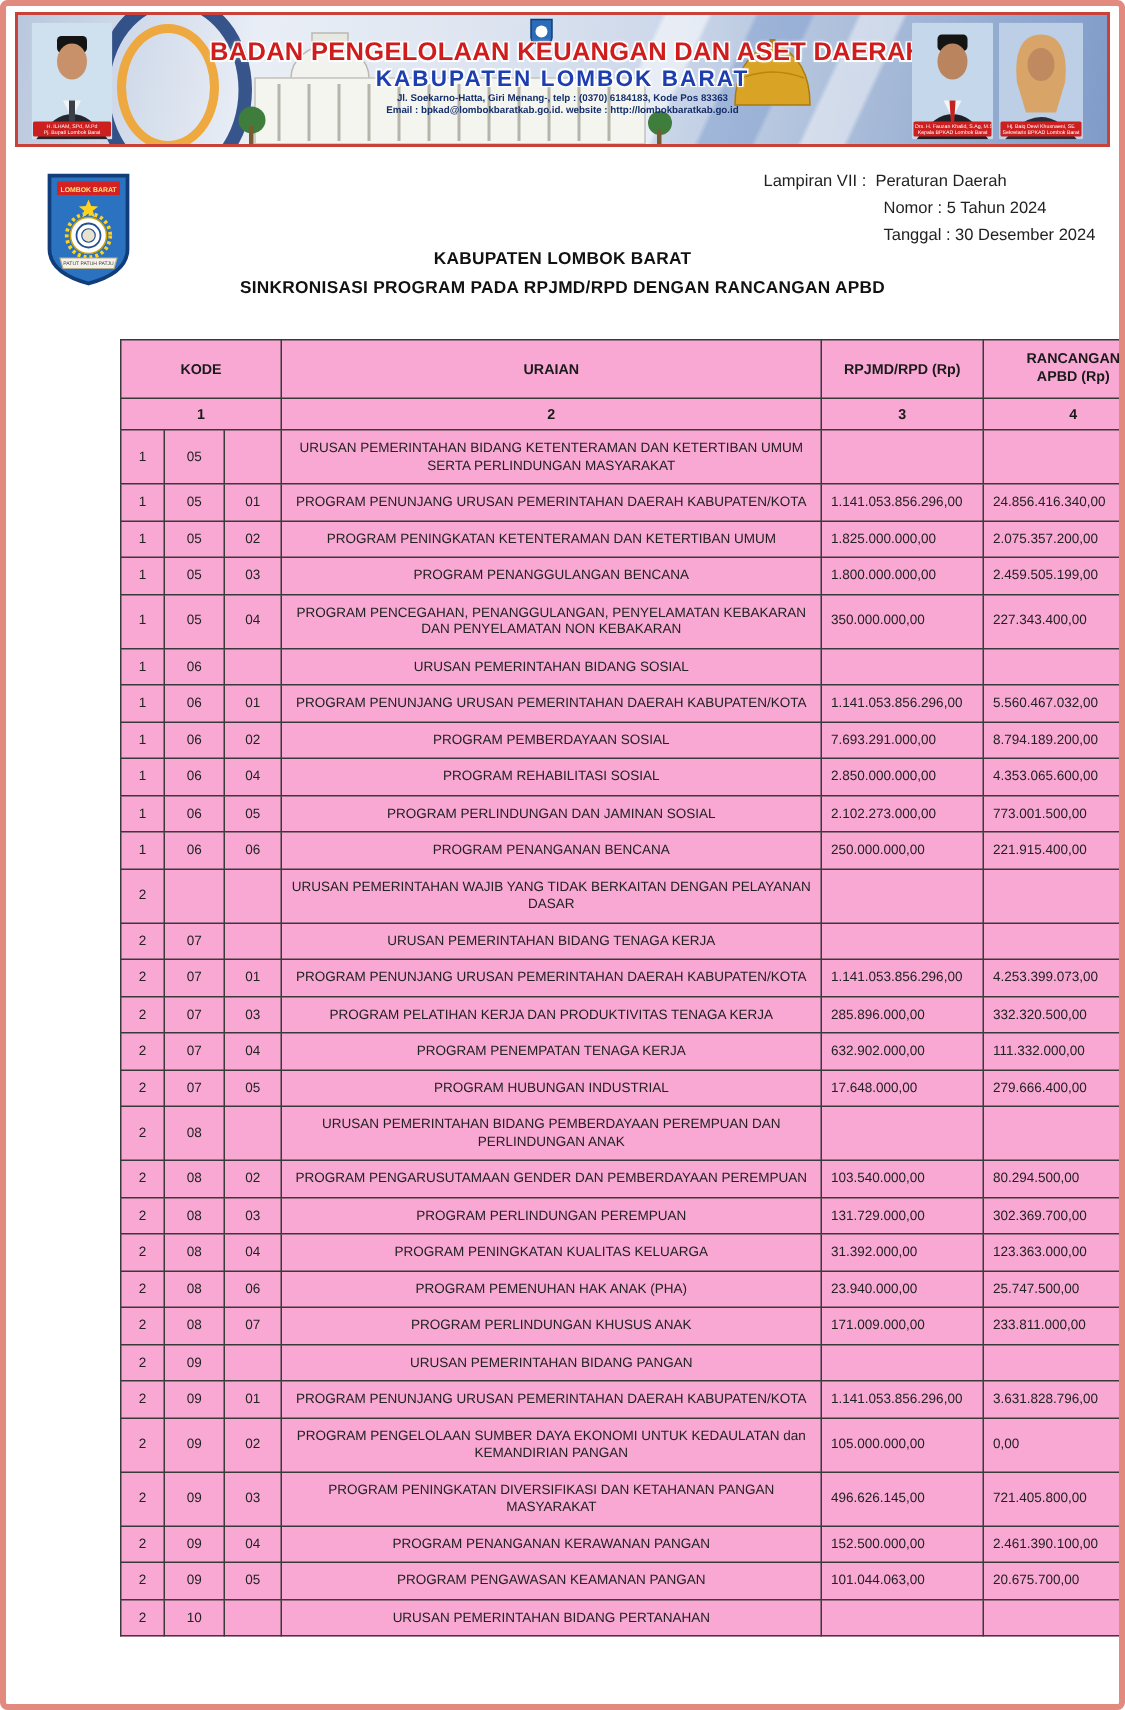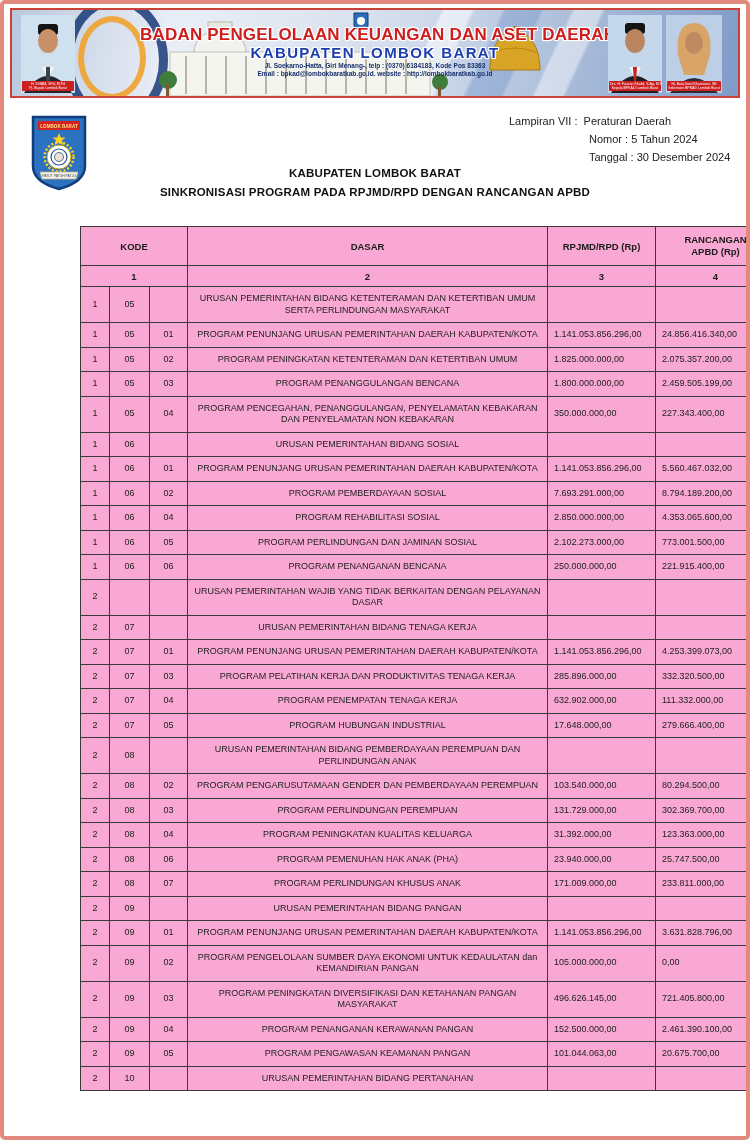--- a/index.html
+++ b/index.html
@@ -197,21 +197,21 @@
         <col class="ck1">
           <col class="ck2">
           <col class="ck3">
           <col class="cu">
           <col class="cm1">
           <col class="cm2">
       </colgroup>
       <thead>
         <tr class="hdr-main">
           <th colspan="3">KODE</th>
-          <th>DASAR</th>
+          <th>URAIAN</th>
           <th>RPJMD/RPD (Rp)</th>
           <th class="prewrap">RANCANGAN
 APBD (Rp)</th>
         </tr>
         <tr class="hdr-num">
           <th colspan="3">1</th>
           <th>2</th>
           <th>3</th>
           <th>4</th>
         </tr>

